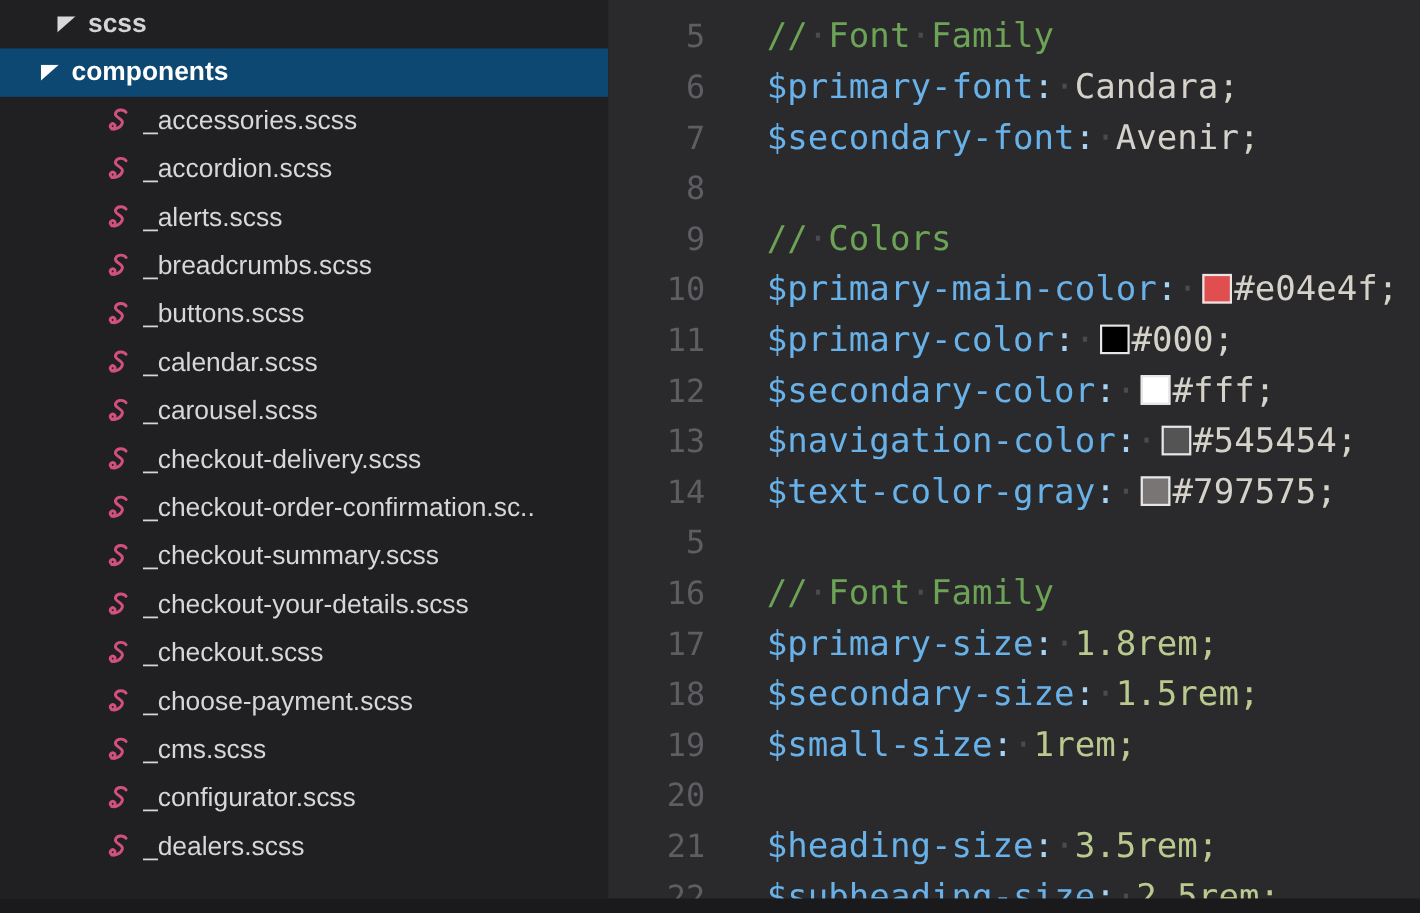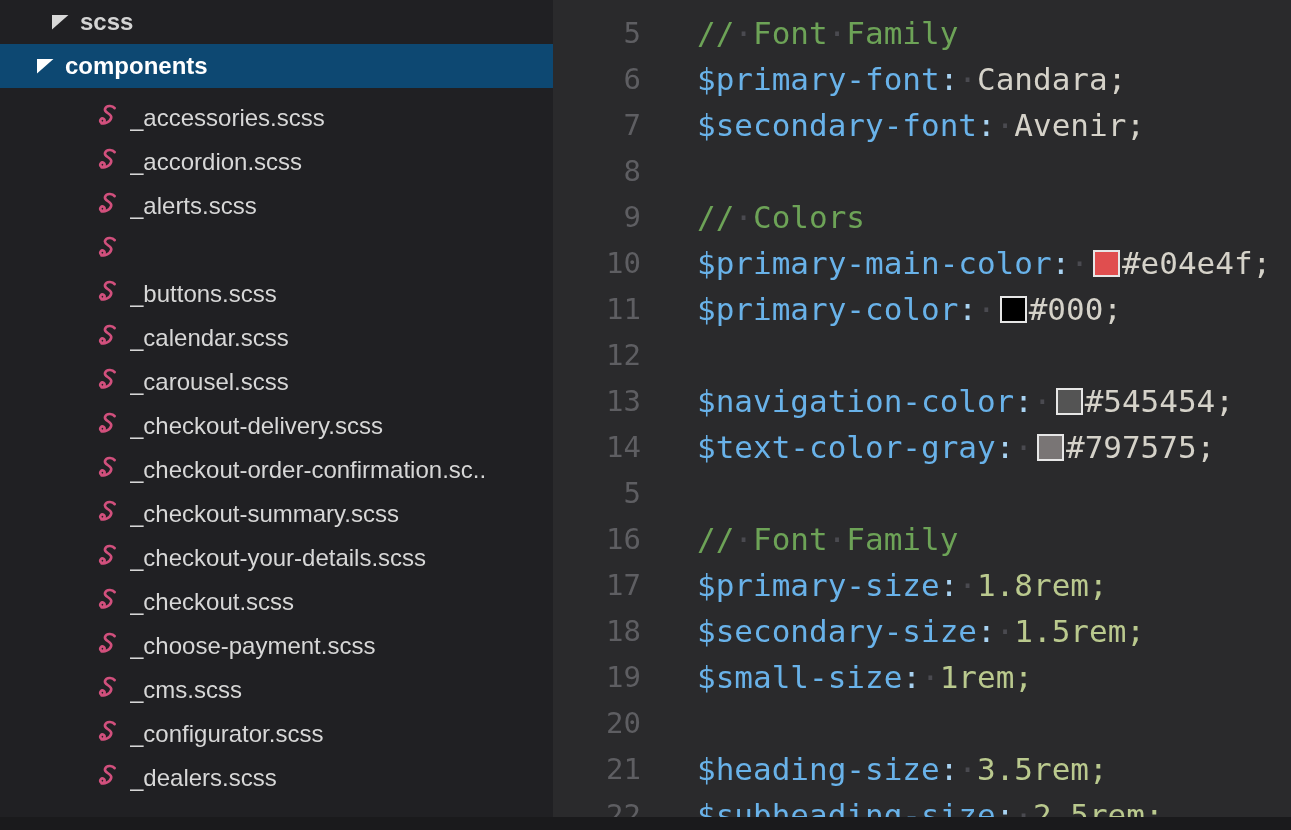--- a/index.html
+++ b/index.html
@@ -15,21 +15,21 @@
   }
   .tree-row {
     height:44px; display:flex; align-items:center;
     color:var(--item_text); font-size:24px; white-space:nowrap; overflow:hidden;
     cursor:pointer;
   }
   .tree-row.selected { background:var(--selection_bg); }
   .tree-row.selected .lbl { color:var(--selected_text); }
   .depth0 { padding-left:52px; }
   .depth1 { padding-left:37px; }
-  .depth2 { padding-left:92px;align-items:flex-end; }
+  .depth2 { padding-left:92px; }
   .twistie {
     width:17px; height:15px; flex:none; margin-right:11px;
     background:var(--twistie);
     clip-path:polygon(0 0, 100% 0, 0 100%);
   }
   .tree-row.selected .twistie { background:#ffffff; }
   .folder .lbl { font-weight:600; color:var(--folder_text); }
   .sass-icon { width:31px; flex:none; margin-right:7px; }
   .sass-icon svg { display:block; }
   .lbl { overflow:hidden; }
@@ -95,20 +95,21 @@
           </svg>
         </span>
         <span class="lbl">_alerts.scss</span>
       </div>
       <div class="tree-row depth2">
         <span class="sass-icon">
           <svg width="31" height="31" viewBox="0 0 20 20">
             <path d="M14.6 4.6 C13.2 2.6 9.2 2.7 8.4 5.1 C7.5 7.7 13.2 8.1 12.4 10.9 C11.7 13.4 7.5 15.6 5.8 13.8 C4.5 12.4 6.2 10.6 7.5 11.5 C8.8 12.4 7.9 14.5 6.1 14.4" fill="none" stroke="#d2507d" stroke-width="1.7" stroke-linecap="round"></path>
           </svg>
         </span>
+        <span class="lbl">_breadcrumbs.scss</span>
       </div>
       <div class="tree-row depth2">
         <span class="sass-icon">
           <svg width="31" height="31" viewBox="0 0 20 20">
             <path d="M14.6 4.6 C13.2 2.6 9.2 2.7 8.4 5.1 C7.5 7.7 13.2 8.1 12.4 10.9 C11.7 13.4 7.5 15.6 5.8 13.8 C4.5 12.4 6.2 10.6 7.5 11.5 C8.8 12.4 7.9 14.5 6.1 14.4" fill="none" stroke="#d2507d" stroke-width="1.7" stroke-linecap="round"></path>
           </svg>
         </span>
         <span class="lbl">_buttons.scss</span>
       </div>
       <div class="tree-row depth2">
@@ -224,20 +225,21 @@
       <div class="code-line">
         <span class="ln">10</span>
         <span class="src"><span class="t-variable">$primary-main-color</span><span class="t-punct">:</span><span class="t-ws">·</span><span class="swatch" style="background: rgb(224, 78, 79);"></span><span class="t-value">#e04e4f;</span></span>
       </div>
       <div class="code-line">
         <span class="ln">11</span>
         <span class="src"><span class="t-variable">$primary-color</span><span class="t-punct">:</span><span class="t-ws">·</span><span class="swatch" style="background: rgb(0, 0, 0);"></span><span class="t-value">#000;</span></span>
       </div>
       <div class="code-line">
         <span class="ln">12</span>
+        <span class="src"><span class="t-variable">$secondary-color</span><span class="t-punct">:</span><span class="t-ws">·</span><span class="swatch" style="background: rgb(255, 255, 255);"></span><span class="t-value">#fff;</span></span>
       </div>
       <div class="code-line">
         <span class="ln">13</span>
         <span class="src"><span class="t-variable">$navigation-color</span><span class="t-punct">:</span><span class="t-ws">·</span><span class="swatch" style="background: rgb(84, 84, 84);"></span><span class="t-value">#545454;</span></span>
       </div>
       <div class="code-line">
         <span class="ln">14</span>
         <span class="src"><span class="t-variable">$text-color-gray</span><span class="t-punct">:</span><span class="t-ws">·</span><span class="swatch" style="background: rgb(121, 117, 117);"></span><span class="t-value">#797575;</span></span>
       </div>
       <div class="code-line">

